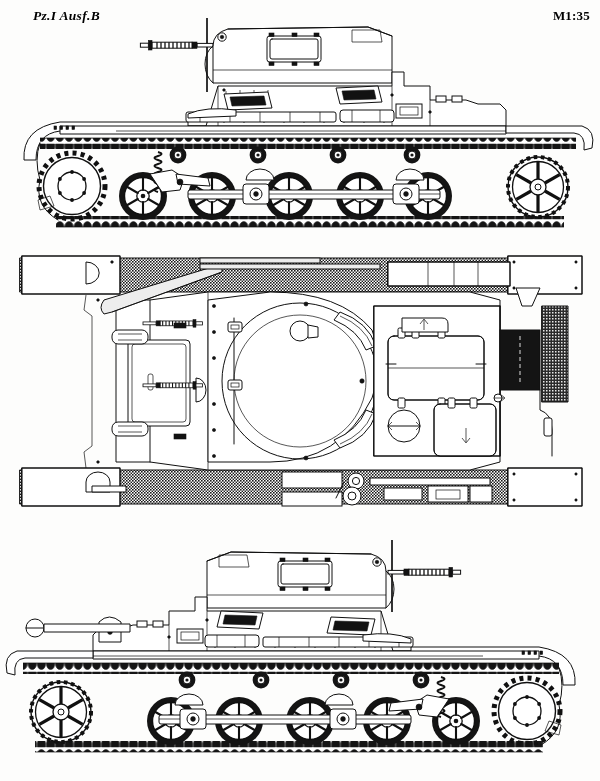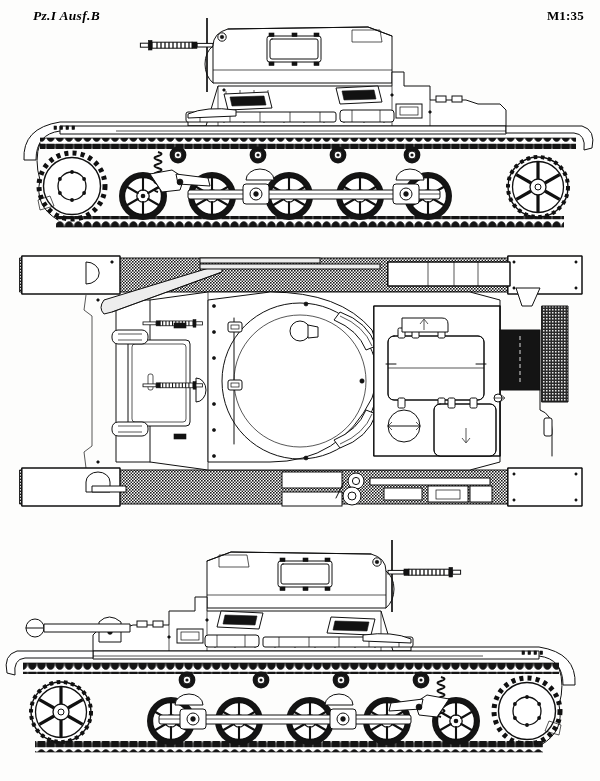--- a/index.html
+++ b/index.html
@@ -11,21 +11,21 @@
     color:#000;
   }
   #sheet{position:absolute;inset:0;width:600px;height:781px;}
   .label{position:absolute;white-space:nowrap;}
   #title-label{
     left:33px;top:8px;
     font-style:italic;font-weight:bold;font-size:13.5px;
     letter-spacing:.3px;
   }
   #scale-label{
-    right:16px;top:8px;
+    right:10px;top:8px;
     font-weight:bold;font-size:13px;letter-spacing:.2px;
   }
   svg{display:block;position:absolute;left:0;top:0;}
   .ln{fill:none;stroke:#101010;stroke-width:1;stroke-linejoin:round;stroke-linecap:round;}
   .ln-t{fill:none;stroke:#101010;stroke-width:.7;}
   .ln-h{fill:none;stroke:#101010;stroke-width:1.7;}
   .fill-w{fill:#ffffff;stroke:#101010;stroke-width:1;}
   .fill-k{fill:#121212;stroke:#121212;stroke-width:.6;}
   .fill-g{fill:#ededed;stroke:#101010;stroke-width:1;}
 </style>

